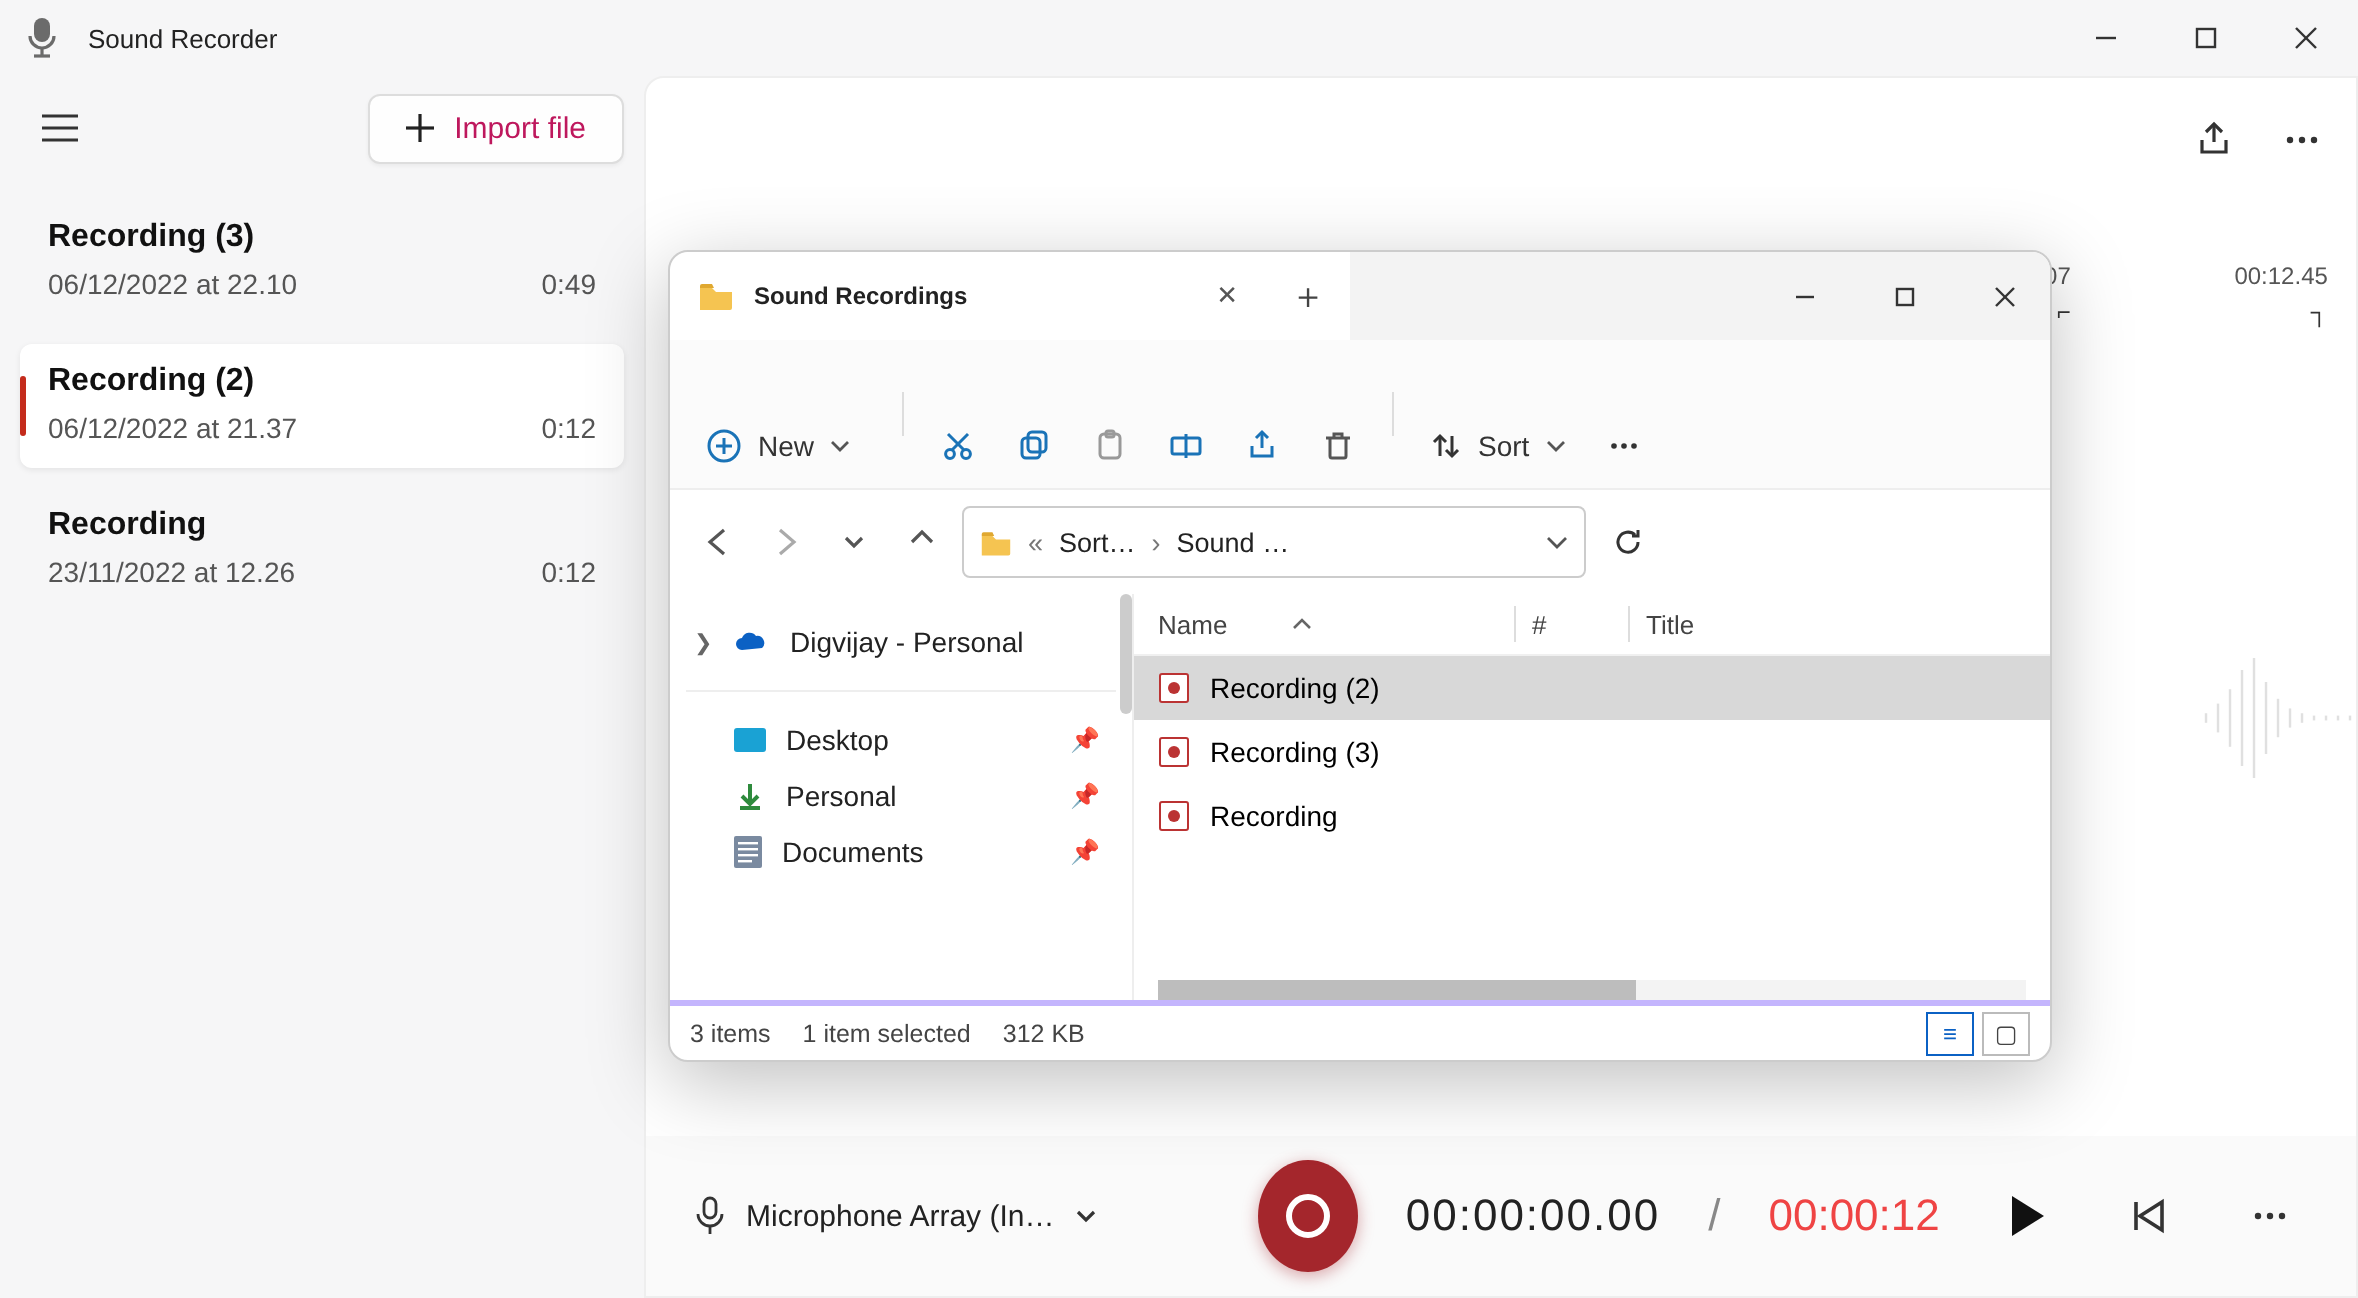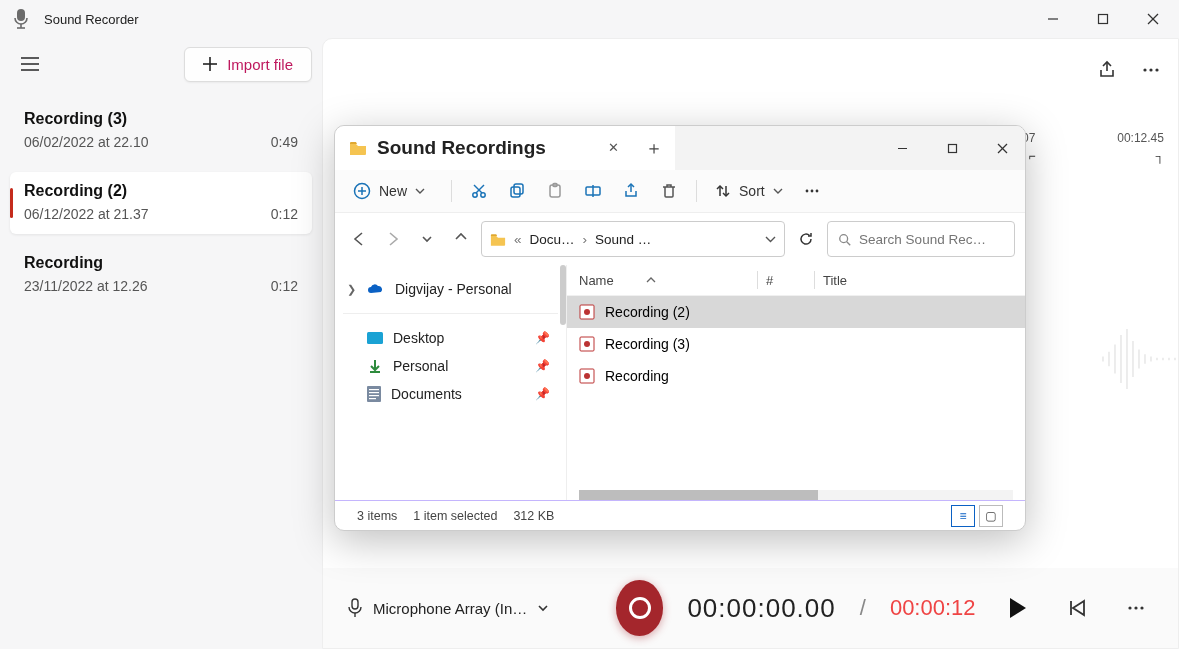--- a/index.html
+++ b/index.html
@@ -33,41 +33,41 @@
   .ruler { position: absolute; top: 92px; left: 24px; right: 14px; display: flex; justify-content: space-between; font-size: 12px; color: #555; padding-bottom: 8px; }
   .ruler .tick span.mark { display:block; text-align:right; font-size:12px; margin-top:4px; color:#333; }
 
   .waveform { position: absolute; top: 260px; left: 360px; right: 0; height: 120px; opacity: 0.25; }
 
   
   .player { position: absolute; bottom: 0; left: 0; right: 0; height: 80px;display: flex; align-items: center; padding: 0 24px; gap: 24px; background: #fafafa; }
   .mic-picker { display: flex; align-items: center; gap: 10px; font-size: 15px; color: #222; width: 290px; cursor: pointer; }
   .record-btn { width: 56px; height: 56px; border-radius: 50%; background: #a4262c; display: flex; align-items: center; justify-content: center; box-shadow: 0 2px 8px rgba(164,38,44,0.4); cursor: pointer; }
   .record-btn .inner { width: 22px; height: 22px; border: 3px solid #fff; border-radius: 50%; }
-  .time-current { font-size: 26px; color: #222; letter-spacing: 1px; }
+  .time-current { font-size: 22px; color: #222; letter-spacing: 1px; }
   .time-total { font-size: 22px; color: #ef4444; }
   .play-btn { width: 42px; height: 42px; display: flex; align-items: center; justify-content: center; cursor: pointer; }
   .prev-btn { width: 42px; height: 42px; display: flex; align-items: center; justify-content: center; cursor: pointer; color: #333; }
   .more-btn { width: 42px; height: 42px; display: flex; align-items: center; justify-content: center; cursor: pointer; color: #333; margin-left: auto; }
 
   
   .explorer { position: absolute; left: 334px; top: 125px; width: 692px; height: 406px; background: #fff; border-radius: 10px; box-shadow: 0 10px 40px rgba(0,0,0,0.25); border: 1px solid #ccc; overflow: hidden; display: flex; flex-direction: column; }
   .ex-title { display: flex; align-items: stretch; height: 44px;}
   .ex-tab { display: flex; align-items: center; gap: 10px; padding: 0 14px; background: #fff; border-top-left-radius: 10px; border-top-right-radius: 10px; border-bottom: 1px solid transparent; height: 44px; width: 298px; position: relative;}
   .ex-tab .folder-icon { width: 18px; height: 14px; }
-  .ex-tab-text { font-size: 19px; font-weight: 600; color: #222; flex:1; }
+  .ex-tab-text { font-size: 12px; font-weight: 600; color: #222; flex:1; }
   .ex-tab .close { color: #555; font-size: 13px; cursor: pointer; }
   .ex-title .new-tab { width: 42px; display: flex; align-items: center; justify-content: center; font-size: 18px; color: #444; cursor: pointer; }
   .ex-title .spacer { flex: 1; display:flex; justify-content:flex-end; align-items:center; gap: 8px; padding-right:2px; background: #f3f3f3;}
   .ex-title .spacer .win-btn { width: 42px; height: 30px; }
 
   .ex-toolbar { display: flex; align-items: center; gap: 4px; padding: 8px 10px; border-bottom: 1px solid #eee; background: #fbfbfb; }
   .tb-group { display: flex; align-items: center; gap: 6px; padding-right: 8px; }
   .tb-sep { width: 1px; height: 22px; background: #ddd; margin: 0 6px; }
-  .tb-btn { display: flex; align-items: center; gap: 8px; padding: 4px 8px; border-radius: 4px; cursor: pointer; color: #333; font-size: 14px; }
+  .tb-btn { display: flex; align-items: center; gap: 8px; padding: 4px 8px; border-radius: 4px; cursor: pointer; color: #333; font-size: 14px; margin-top: 32px; }
   .tb-icon { color: #1a73b7; }
   .tb-icon.muted { color: #666; }
 
   .ex-nav { display: flex; align-items: center; gap: 6px; padding: 8px 10px; }
   .nav-arrow { width: 28px; height: 28px; display:flex; align-items:center; justify-content:center; color:#555; cursor:pointer; }
   .addr-bar { flex: 1; height: 36px; border: 1px solid #ccc; border-radius: 4px; display: flex; align-items: center; padding: 0 8px; gap: 8px; font-size: 13.5px; max-width: 312px;}
   .addr-bar .crumb { color: #222; }
   .addr-bar .sep { color: #777; }
   .refresh { width: 30px; height: 30px; display:flex; align-items:center; justify-content:center; cursor:pointer; }
   .searchbox { width: 188px; height: 36px; border: 1px solid #ccc; border-radius: 4px; display:flex; align-items:center; gap:8px; padding: 0 10px; color:#777; }
@@ -84,21 +84,21 @@
   .col-name { flex: 0 0 170px; display:flex; align-items:center; gap:2px;}
   .col-num { flex: 0 0 40px; }
   .col-title { flex: 1; }
   .file-rows { flex:1; overflow:auto;}
   .file-row { display:flex; align-items:center; gap:10px; padding: 8px 12px; font-size:14px; cursor:pointer;}
   .file-row.selected { background: #d8d8d8; }
   .file-row .file-icon { width:16px; height:16px; }
   .file-scroll { height: 10px; background: #f3f3f3; margin: 6px 12px 0 12px; position:relative; }
   .file-scroll .thumb { position:absolute; left:0; top:0; height:100%; width:55%; background:#bdbdbd; }
 
-  .ex-status { height: 30px; border-top: 1px solid #c4b5fd; display: flex; align-items: center; padding: 0 22px; gap: 16px; font-size: 12.5px; color: #444;}
+  .ex-status { height: 30px; border-top: 3px solid #c4b5fd; display: flex; align-items: center; padding: 0 10px; gap: 16px; font-size: 12.5px; color: #444;}
   .view-toggle { margin-left:auto; display:flex; gap:4px;}
   .view-toggle .vbtn { width:24px; height:22px; border:1px solid #bbb; display:flex; align-items:center; justify-content:center; font-size:12px; cursor:pointer;}
   .view-toggle .vbtn.active { border-color: #0b61c4; color:#0b61c4;}
 
   svg { display: block; }
 </style>
 </head>
 <body>
 
 <div class="app">
@@ -150,21 +150,21 @@
               <line x1="0" y1="7" x2="14" y2="7" stroke="#222" stroke-width="1.6"></line>
             </svg>
           <span>Import file</span>
         </div>
       </div>
 
       <div class="rec-list">
         <div class="rec-item">
           <div class="rec-title">Recording (3)</div>
           <div class="rec-sub">
-            <span>06/02/2022 at 22.10</span>
+            <span>06/12/2022 at 22.10</span>
             <span>0:49</span>
           </div>
         </div>
         <div class="rec-item selected">
           <div class="rec-title">Recording (2)</div>
           <div class="rec-sub">
             <span>06/12/2022 at 21.37</span>
             <span>0:12</span>
           </div>
         </div>
@@ -402,41 +402,34 @@
             <path d="M8 14V3"></path>
             <path d="M3 8l5-5 5 5" stroke="#555" stroke-width="1.6" fill="none"></path>
           </svg>
         </div>
       <div class="addr-bar">
         <svg width="16" height="13" viewBox="0 0 18 14">
             <path d="M1 3h6l2 2h8v8a1 1 0 0 1-1 1H1z" fill="#f5c451"></path>
             <path d="M1 3V2a1 1 0 0 1 1-1h5l1 2" fill="#e0a830"></path>
           </svg>
         <span class="sep">«</span>
-        <span class="crumb">Docu…</span>
+        <span class="crumb">Sort…</span>
         <span class="sep">›</span>
         <span class="crumb">Sound …</span>
         <span style="flex:1"></span>
         <svg width="11" height="11">
             <path d="M1 3l4.5 4.5L10 3" stroke="#555" stroke-width="1.4" fill="none"></path>
           </svg>
       </div>
       <div class="refresh">
           <svg width="16" height="16" viewBox="0 0 16 16" fill="none" stroke="#333" stroke-width="1.5">
             <path d="M13 8a5 5 0 1 1-1.5-3.5"></path>
             <path d="M13 2v3h-3"></path>
           </svg>
         </div>
-      <div class="searchbox">
-        <svg width="15" height="15" viewBox="0 0 15 15" fill="none" stroke="#888" stroke-width="1.5">
-            <circle cx="6.5" cy="6.5" r="4.5"></circle>
-            <line x1="10" y1="10" x2="14" y2="14"></line>
-          </svg>
-        <input placeholder="Search Sound Rec…" style="">
-      </div>
     </div>
 
     <div class="ex-body">
       <div class="ex-tree">
         <div class="tree-row">
           <span class="chev">❯</span>
           <svg width="18" height="12" viewBox="0 0 18 12">
               <path d="M4 10a3 3 0 0 1 0-6 4 4 0 0 1 7-1 3.5 3.5 0 0 1 3 6z" fill="#0b61c4"></path>
             </svg>
           <span>Digvijay - Personal</span>

